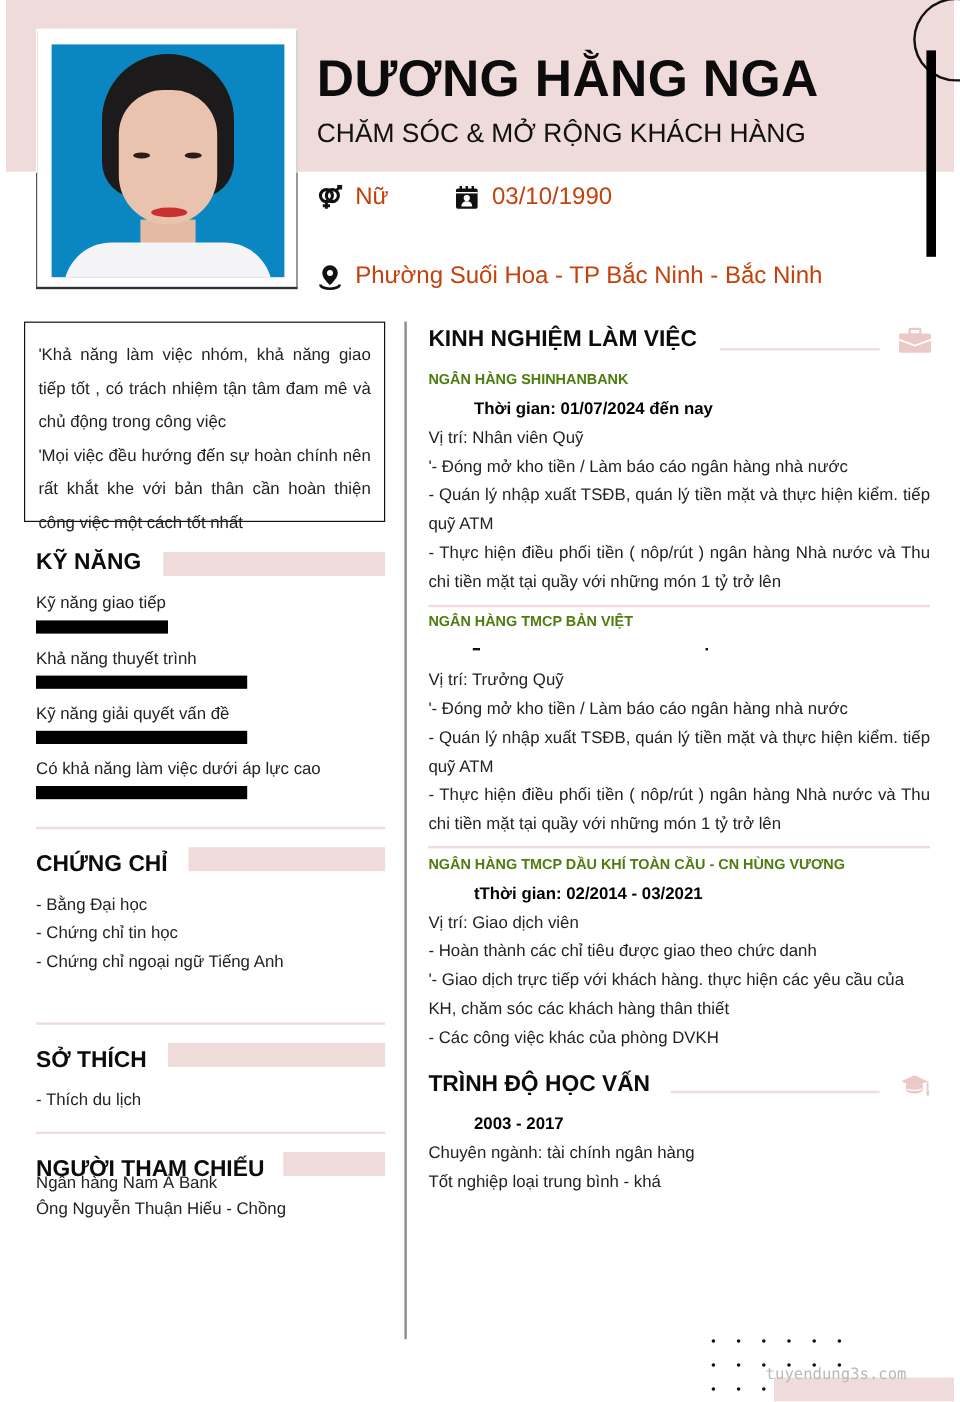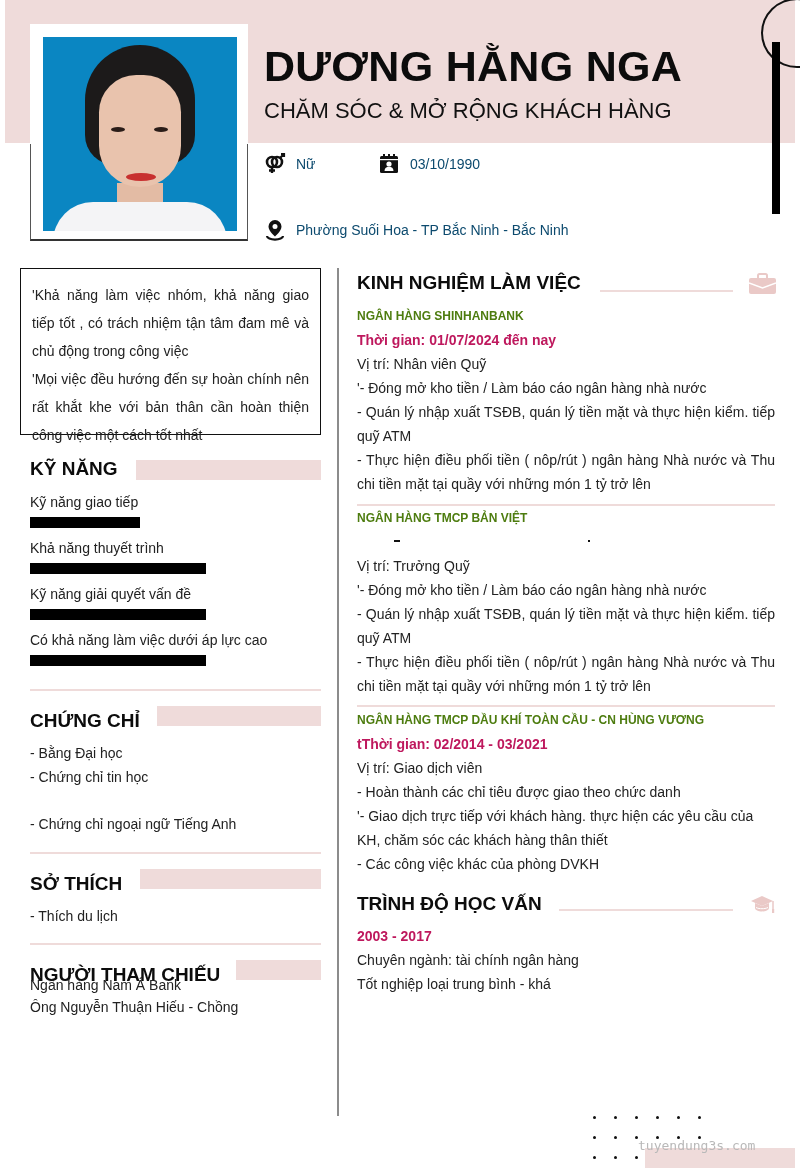--- a/index.html
+++ b/index.html
@@ -16,40 +16,40 @@
   .photo .hair { position: absolute; left: 42px; top: 8px; width: 110px; height: 120px; background: #1c1a1a; border-radius: 55px 55px 30px 30px; }
   .photo .face { position: absolute; left: 56px; top: 38px; width: 82px; height: 112px; background: #e9c3ad; border-radius: 40px 40px 44px 44px; }
   .photo .eye { position: absolute; top: 90px; width: 14px; height: 5px; background: #2a1c18; border-radius: 50%; }
   .photo .lip { position: absolute; left: 83px; top: 136px; width: 30px; height: 8px; background: #c8302f; border-radius: 50%; }
   .photo .neck { position: absolute; left: 74px; top: 146px; width: 46px; height: 30px; background: #e3bba4; }
   .photo .shirt { position: absolute; left: 10px; top: 165px; width: 174px; height: 40px; background: #f4f4f6; border-radius: 60px 60px 0 0; }
 
   .name { position: absolute; left: 264px; top: 42px; font-size: 43px; font-weight: 700; letter-spacing: 0.3px; color: #0c0c0c; white-space: nowrap; }
   .job-title { position: absolute; left: 264px; top: 98px; font-size: 22px; font-weight: 400; color: #111; white-space: nowrap; }
 
-  .info-item { position: absolute; display: flex; align-items: center; font-size: 14px; color: #0c4a6e; white-space: nowrap; text-align: right; }
+  .info-item { position: absolute; display: flex; align-items: center; font-size: 20px; color: #c2410c; white-space: nowrap; text-align: right; }
   .info-item .ico { width: 22px; height: 22px; margin-right: 10px; display: inline-flex; align-items: center; justify-content: center; }
 
   .summary-box { position: absolute; left: 20px; top: 268px; width: 301px; height: 167px; border: 1px solid #111; padding: 12px 11px; font-size: 14px; line-height: 28px; text-align: justify; color: #222; }
 
   .col-divider { position: absolute; left: 337px; top: 268px; width: 2px; height: 848px; background: #8c8c8c; }
 
   .lsec-title { position: absolute; left: 30px; font-size: 19px; font-weight: 700; color: #0c0c0c; white-space: nowrap; }
   .lsec-bar { position: absolute; height: 20px; background: #efdbda; }
   .lsep { position: absolute; left: 30px; width: 291px; height: 2px; background: #efdbda; }
   .ltext { position: absolute; left: 30px; font-size: 14px; color: #222; white-space: nowrap; line-height: 24px; }
   .skill-bar { position: absolute; left: 30px; height: 11px; background: #000; }
 
   .rsec-title { position: absolute; left: 357px; font-size: 19px; font-weight: 700; color: #0c0c0c; white-space: nowrap; }
   .rsec-line { position: absolute; height: 2px; background: #efdbda; }
   .rsec-icon { position: absolute; }
   .rsep { position: absolute; left: 357px; width: 418px; height: 2px; background: #efdbda; }
   .rblock { position: absolute; left: 357px; width: 418px; font-size: 14px; line-height: 24px; color: #222; }
   .rblock .org { font-weight: 700; font-size: 12px; color: #4d7c0f; }
-  .rblock .period { font-weight: 700; color: #be185d; }
+  .rblock .period { font-weight: 700; color: #000000; margin-left: 38px; }
   .rblock .just { text-align: justify; text-align-last: left; }
   .rblock .placeholder-line { height: 24px; position: relative; }
   .rblock .placeholder-line span { position: absolute; top: 10px; height: 2px; background: #111; }
 
   .dots { position: absolute; left: 593px; top: 1116px; width: 120px; height: 50px; }
   .dots i { position: absolute; width: 3px; height: 3px; background: #111; border-radius: 50%; }
   .corner-band { position: absolute; left: 645px; top: 1148px; width: 150px; height: 20px; background: #efdbda; }
   .watermark { position: absolute; left: 638px; top: 1138px; font-family: "DejaVu Sans Mono", monospace; font-size: 13px; color: #b9b9b9; white-space: nowrap; }
 </style>
 </head>
@@ -127,21 +127,21 @@
 <div class="skill-bar" style="top:609px; width:176px;"></div>
 <div class="ltext" style="top:628px;">Có khả năng làm việc dưới áp lực cao</div>
 <div class="skill-bar" style="top:655px; width:176px;"></div>
 
 <div class="lsep" style="top:689px;"></div>
 
 <div class="lsec-title" style="top:710px;">CHỨNG CHỈ</div>
 <div class="lsec-bar" style="left:157px; top:706px; width:164px;"></div>
 <div class="ltext" style="top:741px;">- Bằng Đại học</div>
 <div class="ltext" style="top:765px;">- Chứng chỉ tin học</div>
-<div class="ltext" style="top:789px;margin-top:23px;">- Chứng chỉ ngoại ngữ Tiếng Anh</div>
+<div class="ltext" style="top:789px;">- Chứng chỉ ngoại ngữ Tiếng Anh</div>
 
 <div class="lsep" style="top:852px;"></div>
 
 <div class="lsec-title" style="top:873px;">SỞ THÍCH</div>
 <div class="lsec-bar" style="left:140px; top:869px; width:181px;"></div>
 <div class="ltext" style="top:904px;">- Thích du lịch</div>
 
 <div class="lsep" style="top:943px;"></div>
 
 <div class="lsec-title" style="top:964px;">NGƯỜI THAM CHIẾU</div>

